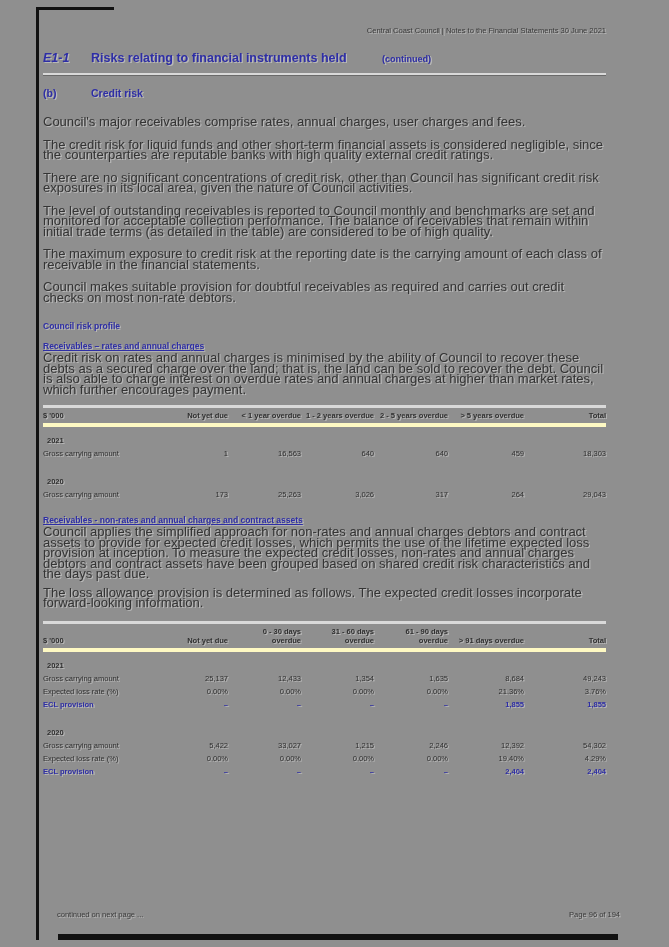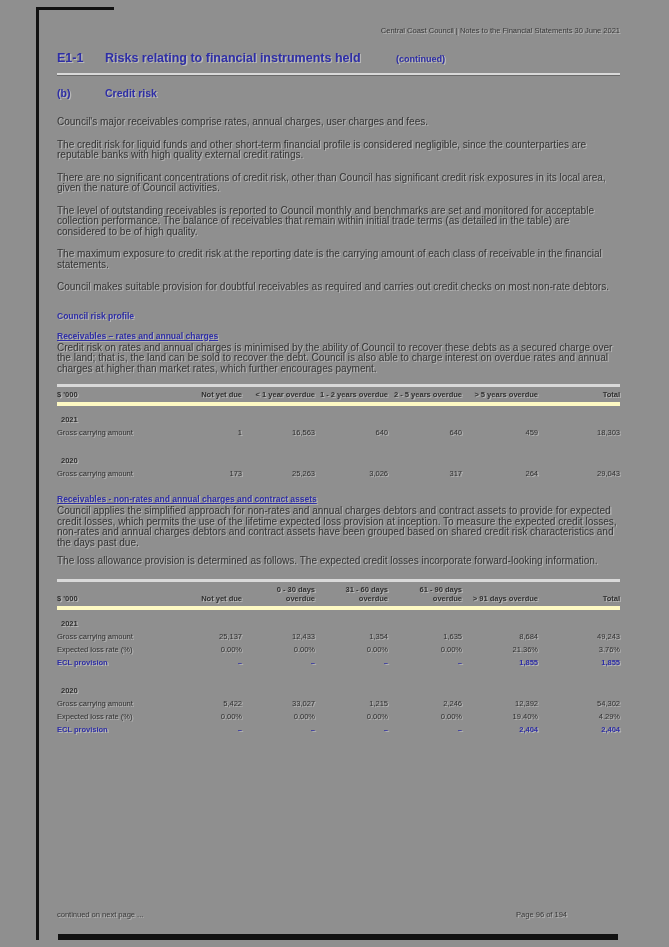--- a/index.html
+++ b/index.html
@@ -2,47 +2,47 @@
 <html><head>
 <meta charset="utf-8">
 <style>
   html,body{margin:0;padding:0;background:#8f8f8f;}
   .page{position:relative;width:669px;height:947px;background:#8f8f8f;overflow:hidden;
         font-family:"Liberation Sans",sans-serif;color:#333;}
   .edge{position:absolute;background:#121212;}
   .edge-left{left:36px;top:7px;width:3px;height:933px;}
   .edge-top{left:36px;top:7px;width:78px;height:3px;}
   .edge-bottom{left:58px;top:934px;width:560px;height:6px;}
-  .content{position:absolute;left:57px;top:26px;width:563px;}
+  .content{position:absolute;left:43px;top:26px;width:563px;}
   .ghost{text-shadow:1.3px 0.8px 0 rgba(218,218,218,0.55);}
   .hdr{font-size:7.5px;color:#3a3a3a;text-align:right;margin-bottom:16px;}
   .blue{color:#2e2ea6;}
   .title-row{font-size:12.5px;font-weight:bold;margin-bottom:8px;}
-  .tcode{display:inline-block;width:48px;}
+  .tcode{display:inline-block;width:48px;font-style:italic;}
   .tcont{font-size:9px;margin-left:32px;}
   .rule{height:2px;background:#d9d9d9;margin-bottom:12px;box-shadow:0 1px 0 rgba(70,70,70,0.5);}
   .section-row{font-size:10.5px;font-weight:bold;margin-bottom:18px;}
   .scode{display:inline-block;width:48px;}
-  .para{font-size:10px;line-height:10.5px;margin:0 0 12px 0;color:#343434;}
+  .para{font-size:13px;line-height:10.5px;margin:0 0 12px 0;color:#343434;}
   .blue-h{font-size:8.5px;font-weight:bold;margin:18px 0 10px 0;}
   .blue-sub{font-size:8.5px;font-weight:bold;text-decoration:underline;margin:0 0 2px 0;}
   .tight{margin-bottom:8px;}
   table.t{border-collapse:collapse;width:563px;table-layout:fixed;margin:10px 0 14px 0;
           border-top:3px solid #d9d9d9;font-size:7.5px;color:#303030;}
   table.t thead th{vertical-align:bottom;text-align:right;font-weight:bold;padding:3px 0 3px 4px;
           border-bottom:4px solid #fef9c3;line-height:9px;}
   table.t thead th.lbl-h{text-align:left;padding-left:0;}
   table.t td{padding:2px 0 2px 4px;text-align:right;}
   table.t td.lbl{text-align:left;padding-left:0;}
   table.t tr.yr td{font-weight:bold;padding-top:9px;text-align:left;margin-top:41px;}
   table.t tr.gap td{height:8px;padding:0;}
   table.t tr.ecl td{color:#2e2ea6;font-weight:bold;}
   .c-lbl{width:115px;}.c1{width:70px;}.c2{width:73px;}.c3{width:73px;}
   .c4{width:74px;}.c5{width:76px;}.c6{width:82px;}
-  .footer{position:absolute;left:57px;top:910px;width:510px;font-size:7.5px;color:#3a3a3a;
+  .footer{position:absolute;left:57px;top:910px;width:563px;font-size:7.5px;color:#3a3a3a;
           display:flex;justify-content:space-between;}
 </style>
 </head>
 <body>
 
 <div class="page ghost">
   <div class="edge edge-left"></div>
   <div class="edge edge-top"></div>
   <div class="edge edge-bottom"></div>
 
@@ -53,21 +53,21 @@
       <span class="tcode">E1-1</span><span>Risks relating to financial instruments held</span>
       <span class="tcont">(continued)</span>
     </div>
     <div class="rule"></div>
 
     <div class="section-row blue">
       <span class="scode">(b)</span><span>Credit risk</span>
     </div>
 
     <p class="para">Council's major receivables comprise rates, annual charges, user charges and fees.</p>
-    <p class="para">The credit risk for liquid funds and other short-term financial profile is considered negligible, since the counterparties are reputable banks with high quality external credit ratings.</p>
+    <p class="para">The credit risk for liquid funds and other short-term financial assets is considered negligible, since the counterparties are reputable banks with high quality external credit ratings.</p>
     <p class="para">There are no significant concentrations of credit risk, other than Council has significant credit risk exposures in its local area, given the nature of Council activities.</p>
     <p class="para">The level of outstanding receivables is reported to Council monthly and benchmarks are set and monitored for acceptable collection performance. The balance of receivables that remain within initial trade terms (as detailed in the table) are considered to be of high quality.</p>
     <p class="para">The maximum exposure to credit risk at the reporting date is the carrying amount of each class of receivable in the financial statements.</p>
     <p class="para">Council makes suitable provision for doubtful receivables as required and carries out credit checks on most non-rate debtors.</p>
 
     <div class="blue-h blue">Council risk profile</div>
 
     <div class="blue-sub blue">Receivables – rates and annual charges</div>
     <p class="para tight">Credit risk on rates and annual charges is minimised by the ability of Council to recover these debts as a secured charge over the land; that is, the land can be sold to recover the debt. Council is also able to charge interest on overdue rates and annual charges at higher than market rates, which further encourages payment.</p>
 

